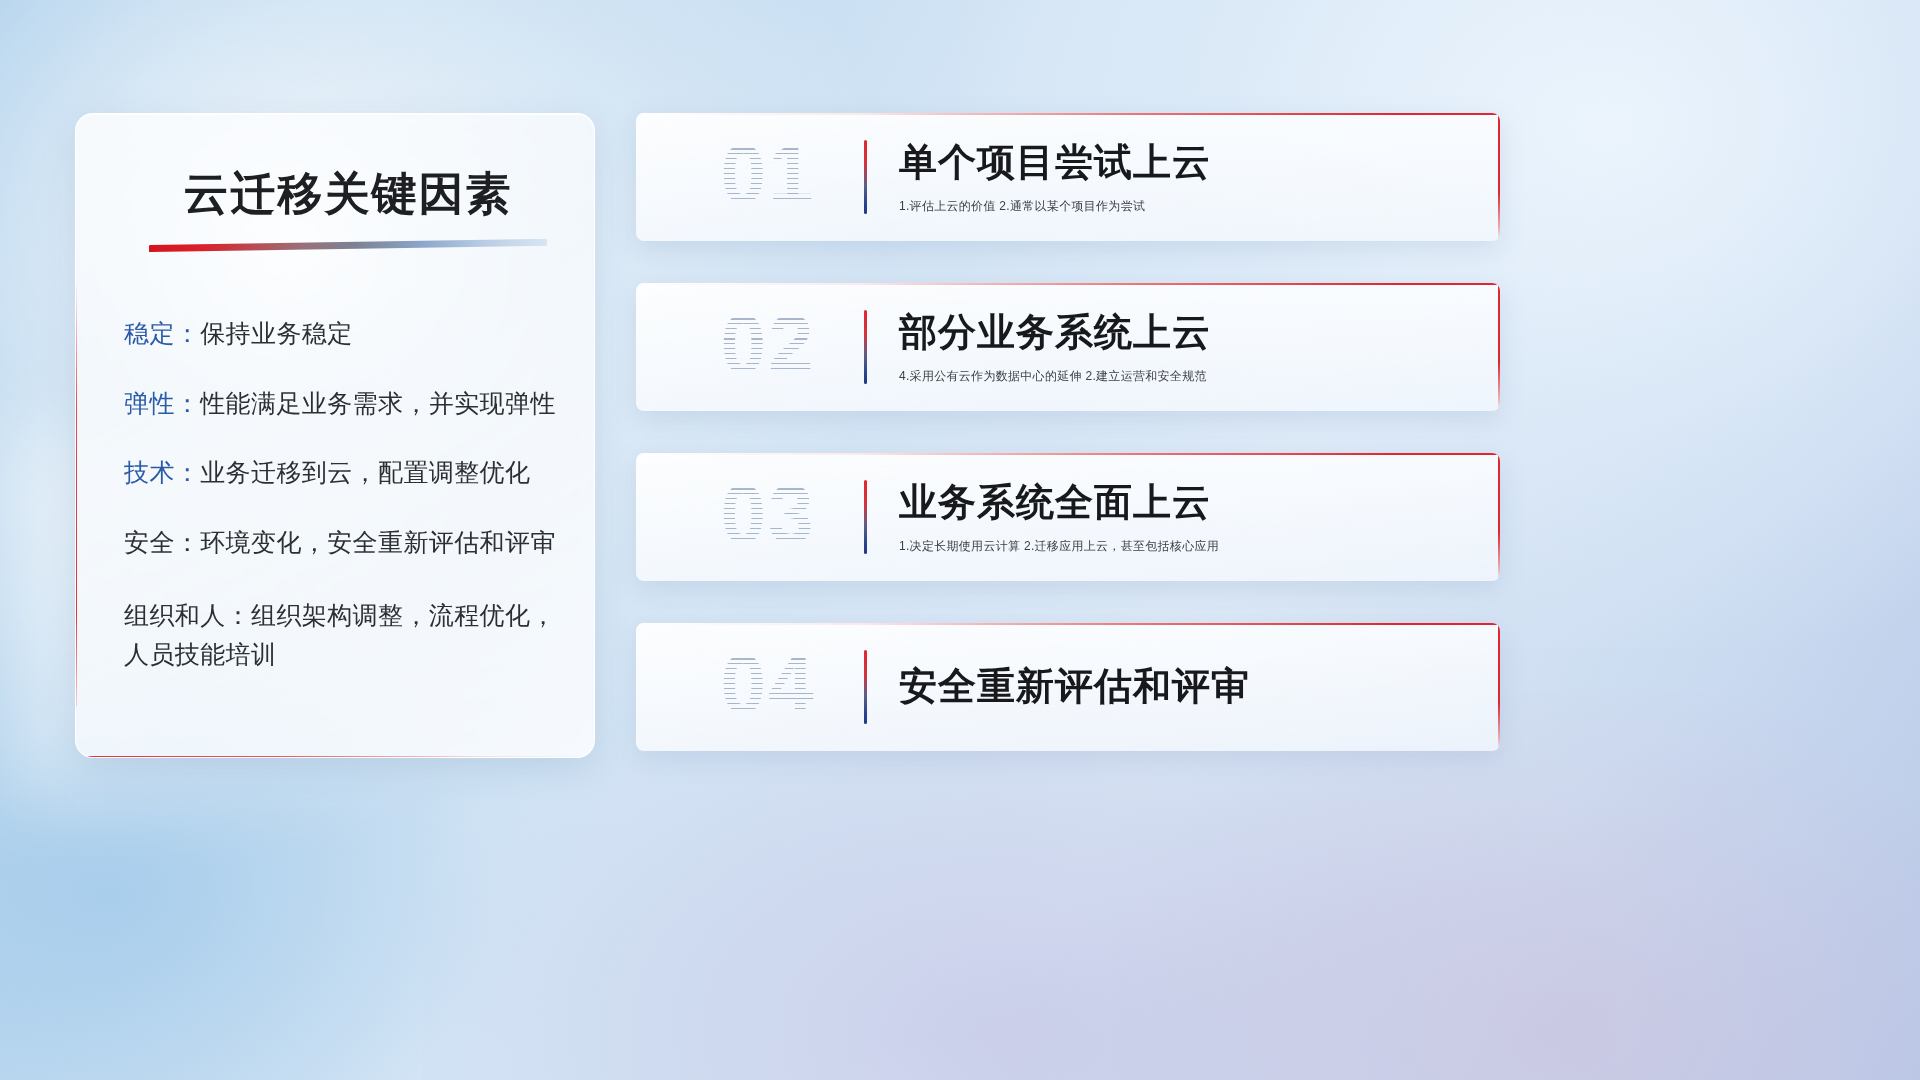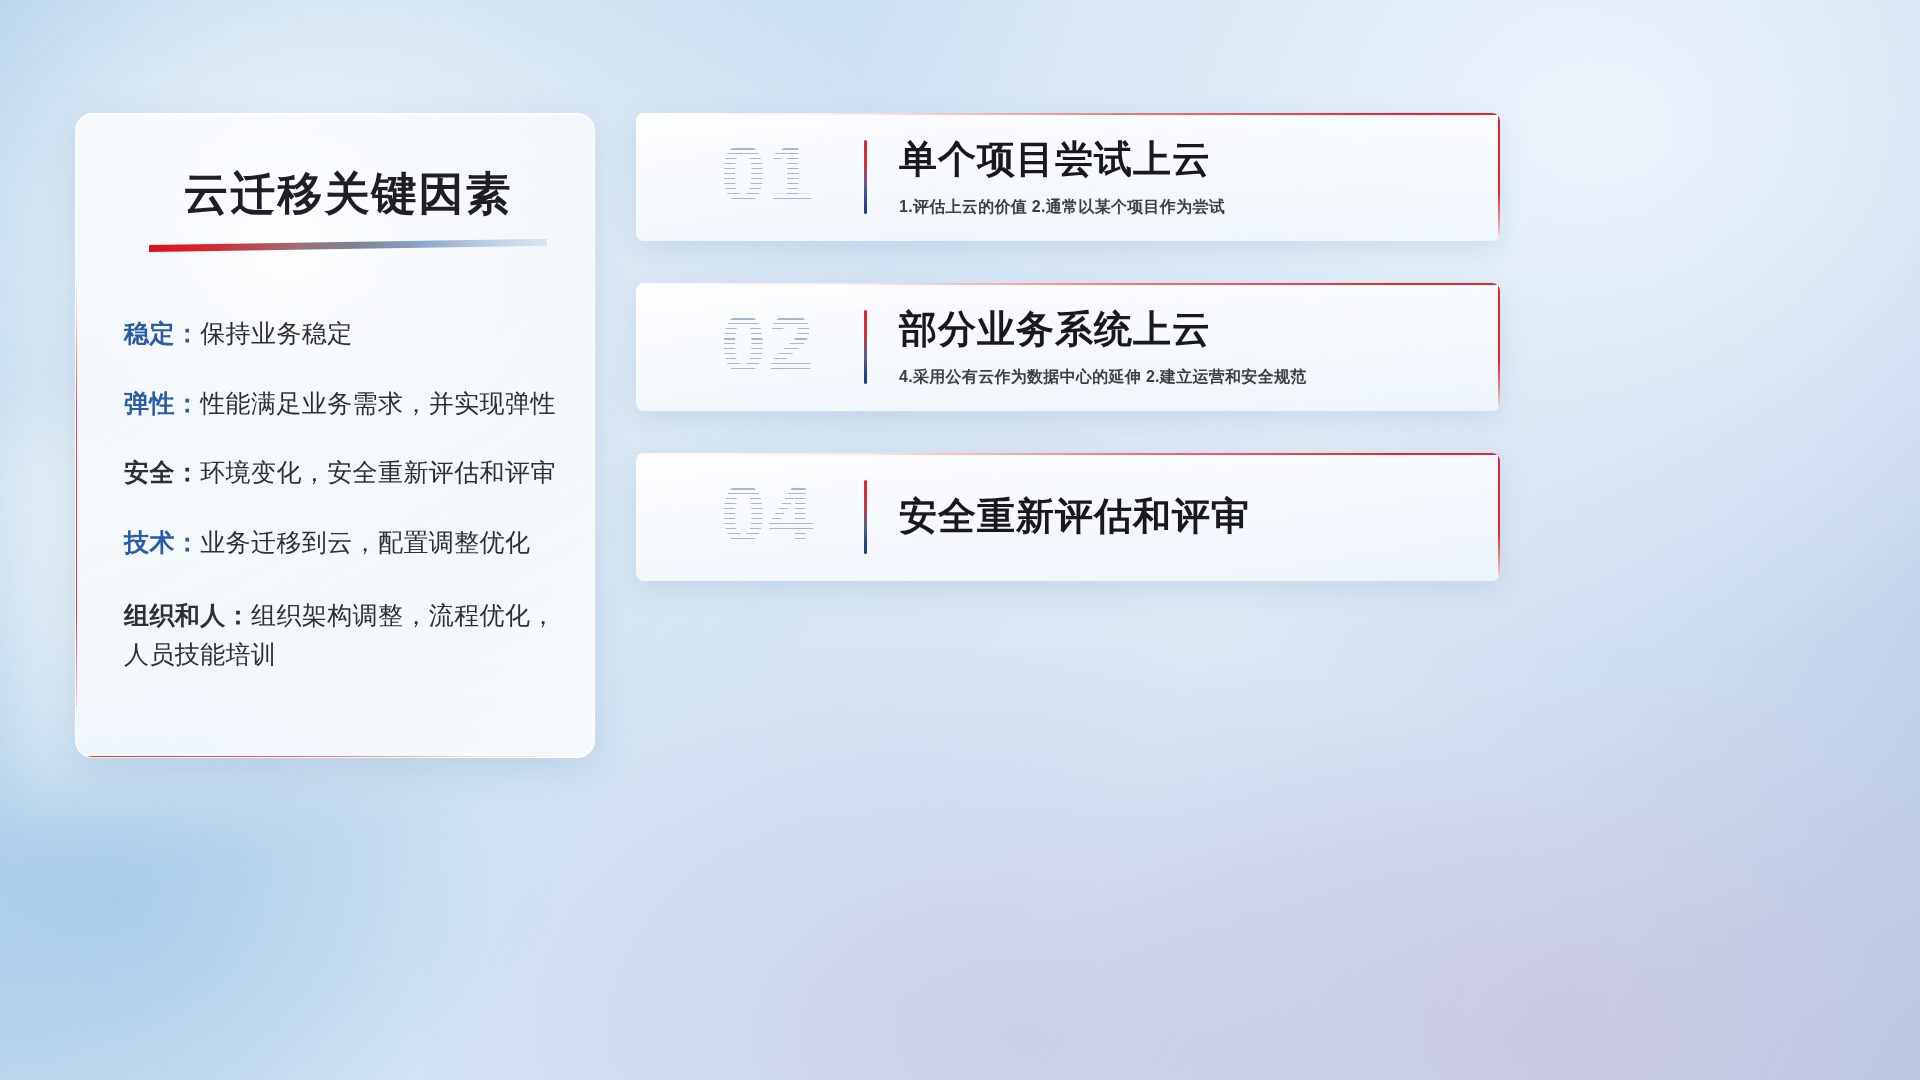--- a/index.html
+++ b/index.html
@@ -73,21 +73,21 @@
     background:linear-gradient(90deg,#d6131d 0%, #d9222c 14%, #9a7078 38%, #7c8293 52%, #8ca4c8 68%, #b8cde4 84%, #d8e6f3 100%);
     transform:skewY(-0.9deg);
   }
 
   #factor-list { margin-top:68px; }
   .factor-row {
     font-size:25px; line-height:1.35; color:#2c2f33; margin-bottom:36px;
     white-space:nowrap; letter-spacing:0.4px;
   }
   .factor-row.wrap { white-space:normal; line-height:1.55; margin-bottom:18px; }
-  .factor-label { font-weight:700;text-align:center; }
+  .factor-label { font-weight:400;text-align:center; }
   .factor-label.accent { color:#2a5aa8; }
   .factor-label.plain  { color:#2c2f33; }
   .factor-text { color:#2c2f33; }
 
   
   #steps { position:absolute; left:636px; top:113px; width:864px; }
   .step-card {
     position:relative; height:128px; margin-bottom:42px; border-radius:8px;
     background:linear-gradient(175deg, rgba(255,255,255,0.93) 0%, rgba(252,253,255,0.86) 38%, rgba(243,248,253,0.78) 100%);
     box-shadow:0 8px 26px rgba(110,140,180,0.18);
@@ -117,21 +117,21 @@
   }
   .step-accent {
     flex:0 0 3px; width:3px; height:74px; border-radius:2px;
     background:linear-gradient(180deg,#e0262e 0%, #d2343f 34%, #5a5f87 62%, #27408b 88%, #1f3a86 100%);
   }
   .step-body { padding-left:32px; padding-right:20px; }
   .step-title {
     font-size:38px; font-weight:bold; color:#17191c; letter-spacing:1px; line-height:1.25;
   }
   .step-desc {
-    margin-top:13px; font-size:16px; color:#3b3f45; letter-spacing:0.3px; line-height:1.3;font-weight:bold;
+    margin-top:13px; font-size:12px; color:#3b3f45; letter-spacing:0.3px; line-height:1.3;
   }
 </style>
 </head>
 <body>
 
 <div id="bg">
   <div class="bg-base"></div>
   <div class="bg-glow1"></div>
   <div class="bg-glow2"></div>
   <div class="bg-glow3"></div>
@@ -149,25 +149,25 @@
 
       <div class="factor-row">
         <span class="factor-label accent">稳定：</span><span class="factor-text">保持业务稳定</span>
       </div>
 
       <div class="factor-row">
         <span class="factor-label accent">弹性：</span><span class="factor-text">性能满足业务需求，并实现弹性</span>
       </div>
 
       <div class="factor-row">
+        <span class="factor-label accent">技术：</span><span class="factor-text">业务迁移到云，配置调整优化</span>
+      </div>
+
+      <div class="factor-row">
         <span class="factor-label plain">安全：</span><span class="factor-text">环境变化，安全重新评估和评审</span>
-      </div>
-
-      <div class="factor-row">
-        <span class="factor-label accent">技术：</span><span class="factor-text">业务迁移到云，配置调整优化</span>
       </div>
 
       <div class="factor-row wrap">
         <span class="factor-label plain">组织和人：</span><span class="factor-text">组织架构调整，流程优化，人员技能培训</span>
       </div>
 
     </div>
   </div>
 </div>
 
@@ -184,20 +184,28 @@
 
   <div class="step-card">
     <div class="step-num">02</div>
     <div class="step-accent"></div>
     <div class="step-body">
       <div class="step-title">部分业务系统上云</div>
       <div class="step-desc">4.采用公有云作为数据中心的延伸    2.建立运营和安全规范</div>
     </div>
   </div>
 
+  <div class="step-card">
+    <div class="step-num">03</div>
+    <div class="step-accent"></div>
+    <div class="step-body">
+      <div class="step-title">业务系统全面上云</div>
+      <div class="step-desc">1.决定长期使用云计算    2.迁移应用上云，甚至包括核心应用</div>
+    </div>
+  </div>
 
   <div class="step-card">
     <div class="step-num">04</div>
     <div class="step-accent"></div>
     <div class="step-body">
       <div class="step-title">安全重新评估和评审</div>
     </div>
   </div>
 
 </div>

